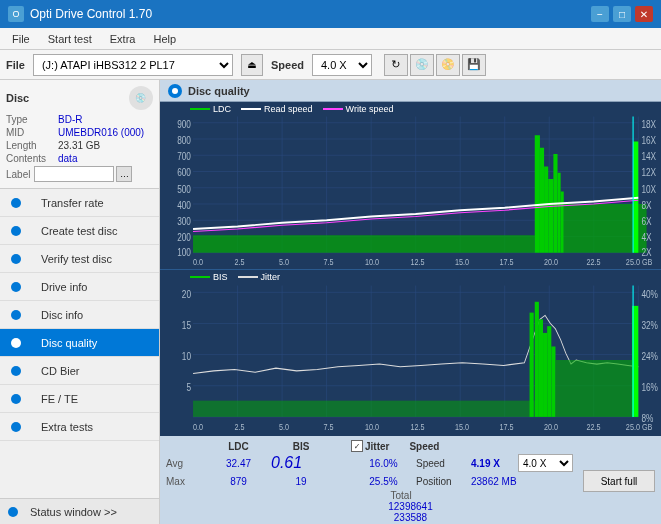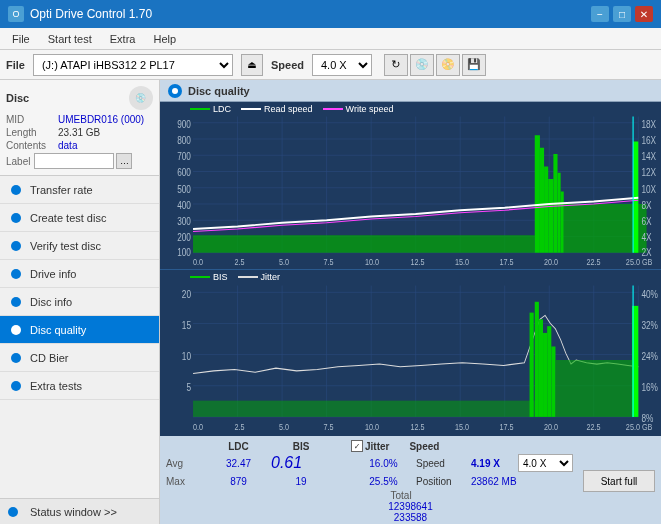--- a/index.html
+++ b/index.html
@@ -42,21 +42,21 @@
     .disc-row-label { color: #666; width: 52px; flex-shrink: 0; }
     .disc-row-value { color: #0000cc; font-weight: 500; }
     .disc-row-value.black { color: #333; }
     .label-row { display: flex; align-items: center; margin-top: 2px; }
     .label-text { font-size: 10px; color: #666; margin-right: 4px; }
     .label-input { border: 1px solid #aaa; height: 16px; width: 80px; font-size: 9px; padding: 0 2px; }
     .label-btn { width: 16px; height: 16px; background: #e0e0e0; border: 1px solid #aaa; cursor: pointer; display: flex; align-items: center; justify-content: center; font-size: 9px; margin-left: 2px; }
     
     
     .nav-items { display: flex; flex-direction: column; flex: 1; }
-    .nav-item { height: 28px; display: flex; align-items: center; padding: 0 8px; cursor: pointer; color: #333; font-size: 11px; border-bottom: 1px solid #ddd; gap: 6px; }
+    .nav-item { height: 28px; display: flex; align-items: center; padding: 0 8px; cursor: pointer; color: #333; font-size: 11px; border-bottom: 1px solid #ddd; gap: 17px; }
     .nav-item.active { background: #0078d7; color: white; }
     .nav-item .nav-icon { width: 16px; height: 16px; display: flex; align-items: center; justify-content: center; flex-shrink: 0; }
     .nav-dot { width: 10px; height: 10px; border-radius: 50%; background: #0078d7; }
     .nav-item.active .nav-dot { background: white; }
     
     
     .status-nav { height: 26px; display: flex; align-items: center; padding: 0 8px; cursor: pointer; color: #333; font-size: 11px; border-top: 1px solid #ccc; background: #e8e8e8; gap: 12px; }
     
     
     .content { flex: 1; display: flex; flex-direction: column; background: #1e3a5f; overflow: hidden; }
@@ -132,20 +132,24 @@
 <div class="main">
 
   <div class="sidebar">
 
     <div class="disc-info-panel">
       <div class="disc-info-header">
         <span class="disc-label">Disc</span>
         <div class="disc-icon">💿</div>
       </div>
       <div class="disc-row">
+        <span class="disc-row-label">Type</span>
+        <span class="disc-row-value">BD-R</span>
+      </div>
+      <div class="disc-row">
         <span class="disc-row-label">MID</span>
         <span class="disc-row-value">UMEBDR016 (000)</span>
       </div>
       <div class="disc-row">
         <span class="disc-row-label">Length</span>
         <span class="disc-row-value black">23.31 GB</span>
       </div>
       <div class="disc-row">
         <span class="disc-row-label">Contents</span>
         <span class="disc-row-value">data</span>
@@ -192,20 +196,26 @@
         <div class="nav-icon">
             <div class="nav-dot" style="background:white;"></div>
           </div>
         <span>Disc quality</span>
       </div>
       <div class="nav-item">
         <div class="nav-icon">
             <div class="nav-dot" style="background:#0078d7;"></div>
           </div>
         <span>CD Bier</span>
+      </div>
+      <div class="nav-item">
+        <div class="nav-icon">
+            <div class="nav-dot" style="background:#0078d7;"></div>
+          </div>
+        <span>FE / TE</span>
       </div>
       <div class="nav-item">
         <div class="nav-icon">
             <div class="nav-dot" style="background:#0078d7;"></div>
           </div>
         <span>Extra tests</span>
       </div>
     </div>
 
     <div class="status-nav">

